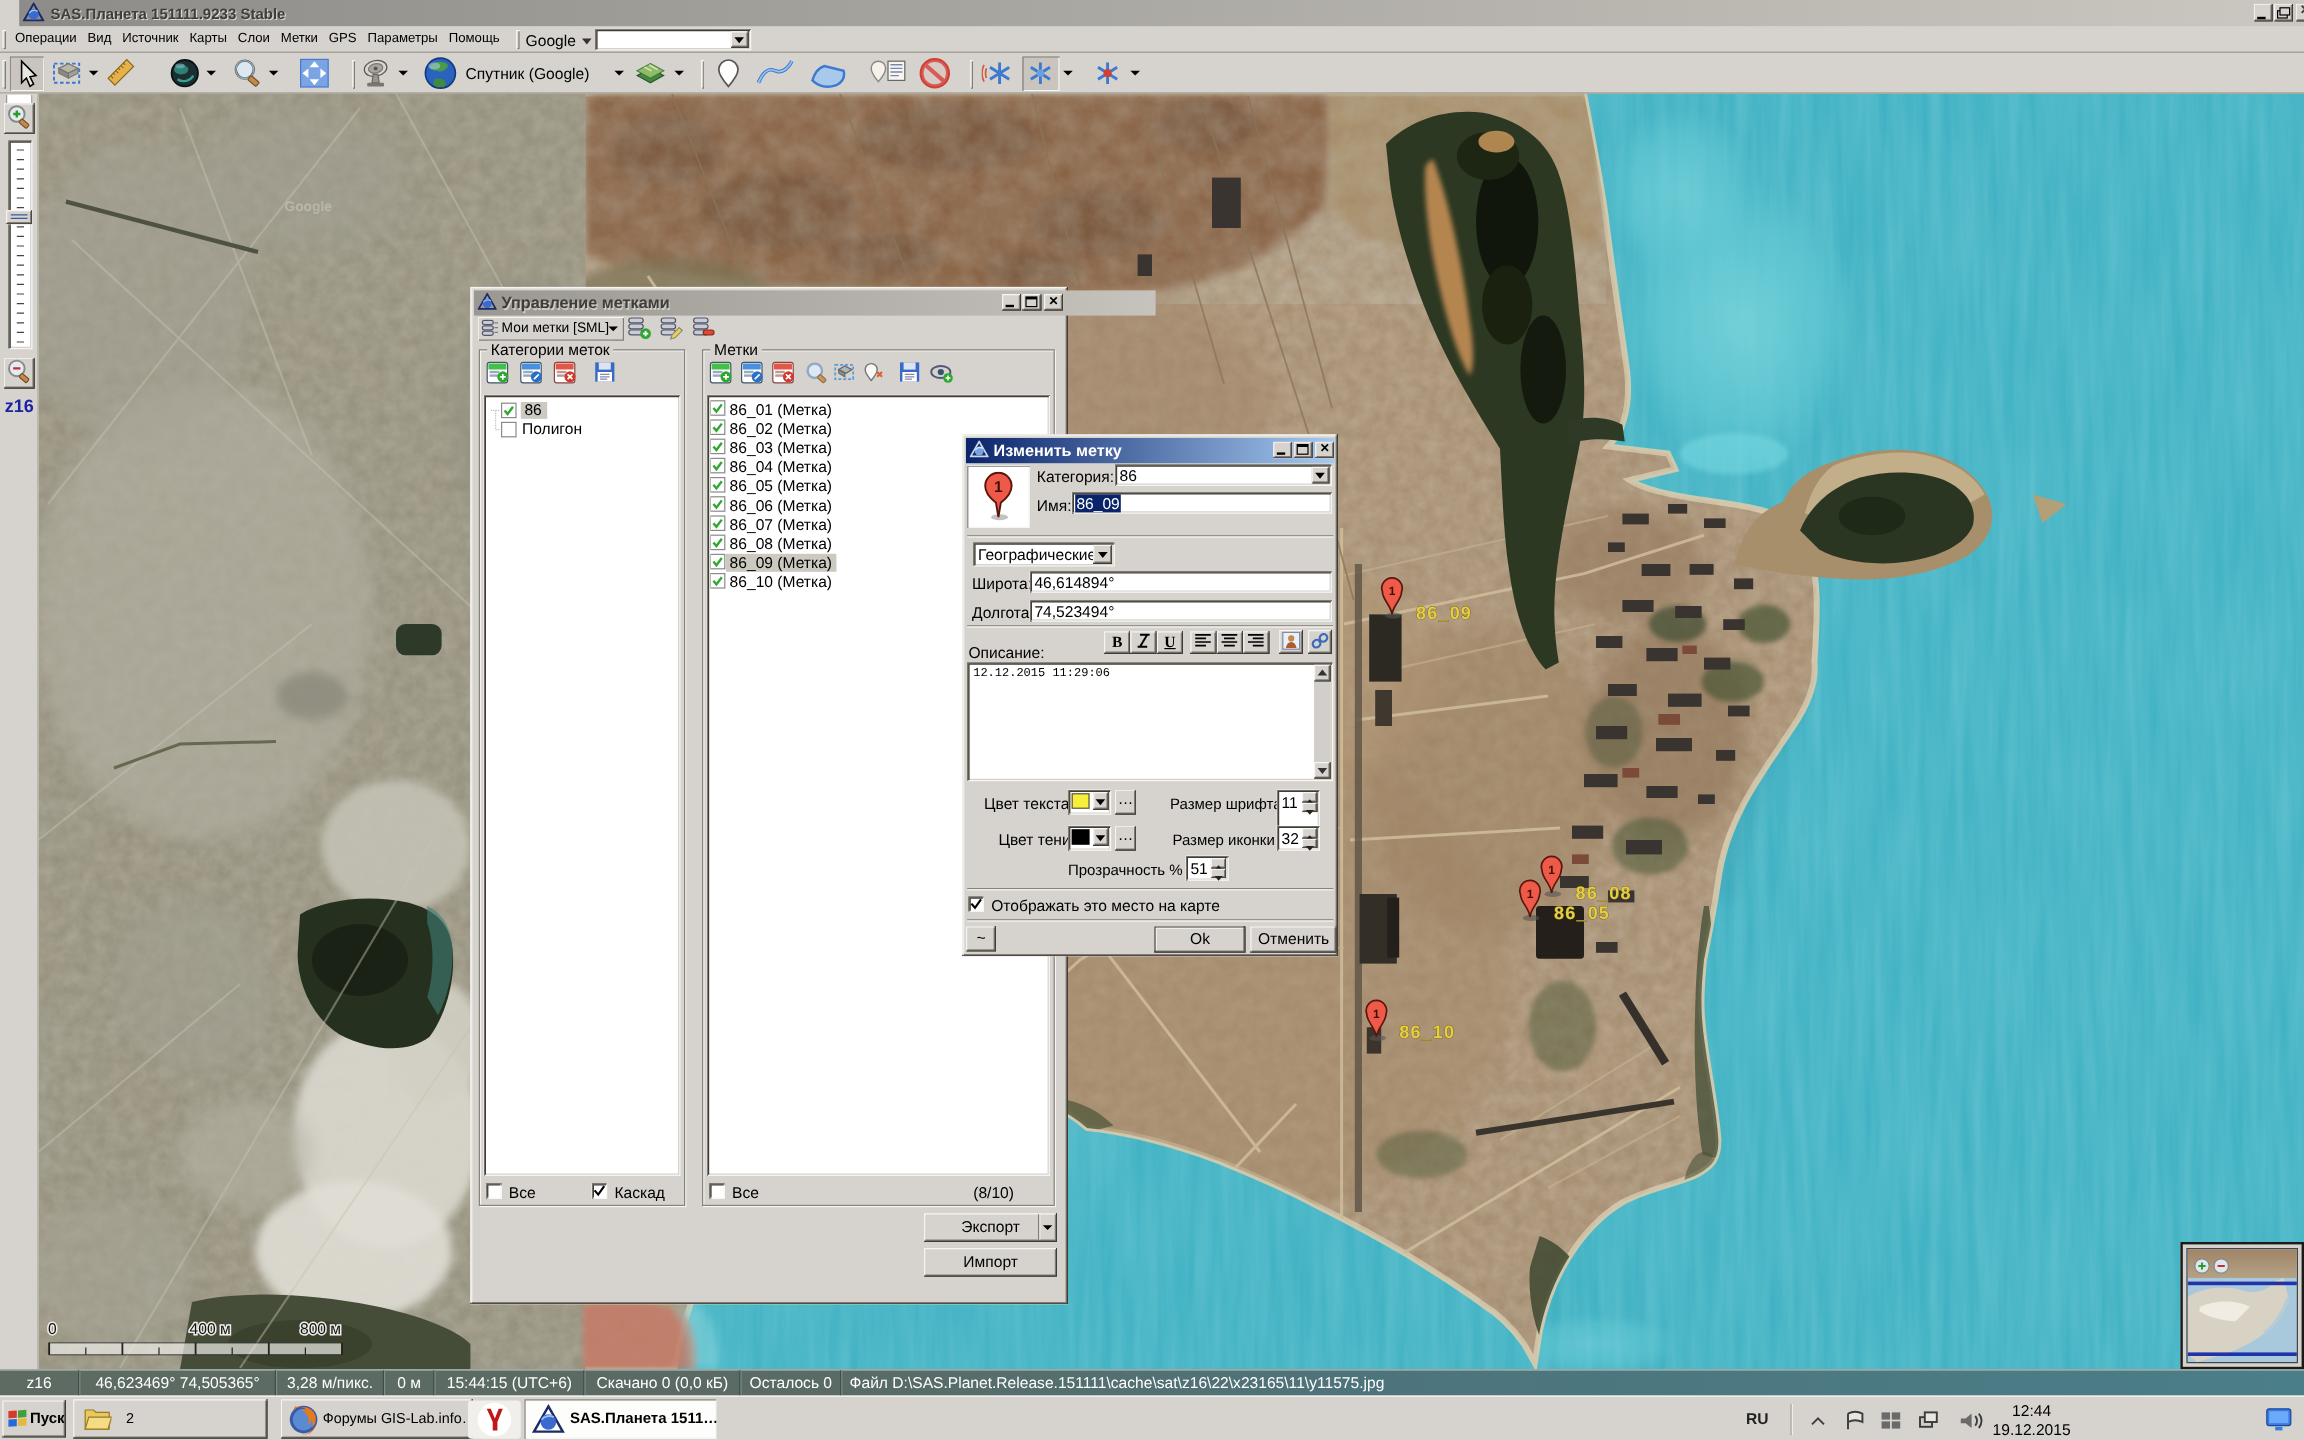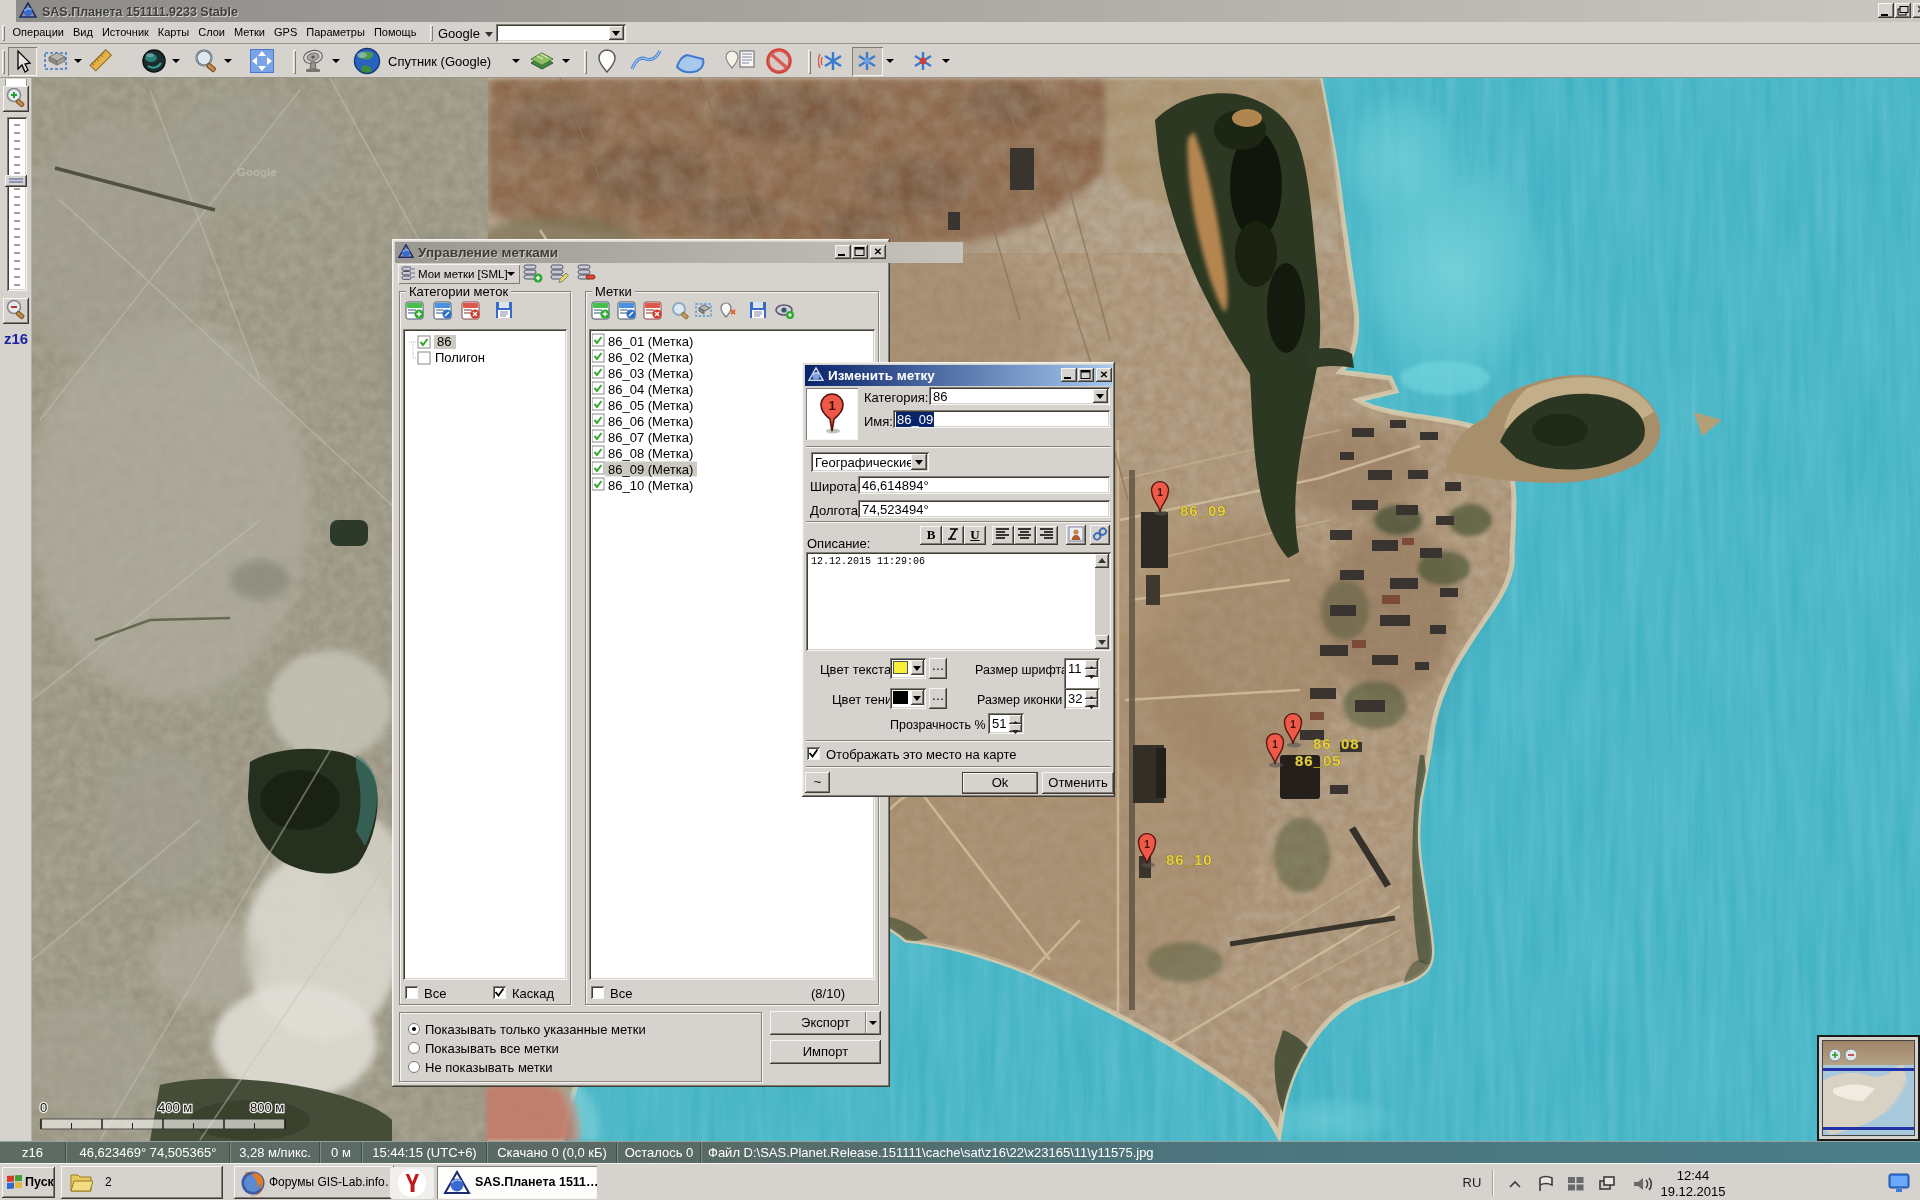--- a/index.html
+++ b/index.html
@@ -554,21 +554,21 @@
         </svg>
   </span>
   <span class="tsk" style="left:437px;width:160px;padding-left:8px;background:#fdfdfc;box-shadow:inset 1px 1px 0 #817d74,inset -1px -1px 0 #f6f5f1;font-weight:bold">
     <svg class="abs" style="left:6px;top:4px" width="28" height="28" viewBox="0 0 28 28">
           <path d="M14 2 L26 23 L2 23 Z" fill="none" stroke="#1a2a6a" stroke-width="2"></path>
           <circle cx="14" cy="15" r="6.5" fill="#3a6ad0"></circle>
           <path d="M8.5 13 a6.5 4.5 0 0 1 10 -2" fill="none" stroke="#9ac0f0" stroke-width="1.6"></path>
         </svg>
     <span class="abs" style="left:38px;top:0;font-size:12.5px">SAS.Планета 1511…</span>
   </span>
-  <span class="abs" style="left:1455px;top:8px;width:34px;height:22px;text-align:center;line-height:22px;font-weight:normal;color:#222">RU</span>
+  <span class="abs" style="left:1455px;top:8px;width:34px;height:22px;text-align:left;line-height:22px;font-weight:bold;color:#222">RU</span>
   <span class="abs" style="left:1492px;top:6px;width:1px;height:26px;background:#a8a49c;box-shadow:1px 0 0 #f6f5f1"></span>
   <svg class="abs" style="left:1504px;top:10px" width="220" height="20" viewBox="0 0 220 20">
     <g fill="none" stroke="#3c3c3c" stroke-width="1.6">
       <path d="M6 13 l5 -5 5 5" fill="none"></path>
       <path d="M36 17 V4 M36 4 q6 -3 12 0 v7 q-6 -3 -12 0" fill="#e8e6e2"></path>
       <g transform="translate(64,0)">
             <rect x="0" y="3" width="7" height="6" fill="#6a6a6a" stroke="none"></rect>
             <rect x="8.5" y="3" width="7" height="6" fill="#6a6a6a" stroke="none"></rect>
             <rect x="0" y="10.5" width="7" height="6" fill="#6a6a6a" stroke="none"></rect>
             <rect x="8.5" y="10.5" width="7" height="6" fill="#6a6a6a" stroke="none"></rect>
@@ -806,30 +806,20 @@
                 <path d="M2.5 6 l2.5 3 4.5 -6" stroke="#2fa82f" stroke-width="2" fill="none"></path>
               </g>
         </g>
       </svg>
     </div>
     <span class="abs chk" style="left:5px;top:694px;width:13px;height:13px"></span>
     <span class="abs" style="left:24px;top:694px">Все</span>
     <span class="abs" style="left:225px;top:694px">(8/10)</span>
   </div>
 
-  <div class="abs grv" style="left:7px;top:773px;width:363px;height:70px">
-    <span class="abs wbx" style="left:8px;top:10px;width:12px;height:12px;border-radius:50%;border-color:#777">
-          <span class="abs" style="left:3px;top:3px;width:4px;height:4px;border-radius:50%;background:#000"></span>
-        </span>
-    <span class="abs" style="left:25px;top:9px">Показывать только указанные метки</span>
-    <span class="abs wbx" style="left:8px;top:29px;width:12px;height:12px;border-radius:50%;border-color:#777"></span>
-    <span class="abs" style="left:25px;top:28px">Показывать все метки</span>
-    <span class="abs wbx" style="left:8px;top:48px;width:12px;height:12px;border-radius:50%;border-color:#777"></span>
-    <span class="abs" style="left:25px;top:47px">Не показывать метки</span>
-  </div>
   <span class="abs btn" style="left:378px;top:772px;width:111px;height:24px;line-height:23px">Экспорт<span class="abs" style="right:1px;top:1px;width:15px;height:21px;border-left:1px solid #817d74;box-shadow:1px 0 0 #f6f5f1 inset">
           <span class="arr" style="left:3px;top:9px;border-top-width:4px"></span>
         </span></span>
   <span class="abs btn" style="left:378px;top:801px;width:111px;height:24px;line-height:23px">Импорт</span>
 </div>
 
 <div class="abs r2" id="dlg2" style="left:802px;top:362px;width:313px;height:435px;background:#d6d3ce">
   <div class="abs" style="left:3px;top:3px;width:307px;height:21px;background:linear-gradient(to right,#0a246a,#a6caf0)">
     <svg class="abs" style="left:3px;top:2px" width="16" height="16" viewBox="0 0 18 18">
           <path d="M9 1 L17 15 L1 15 Z" fill="none" stroke="#cdd8ee" stroke-width="1.6"></path>

